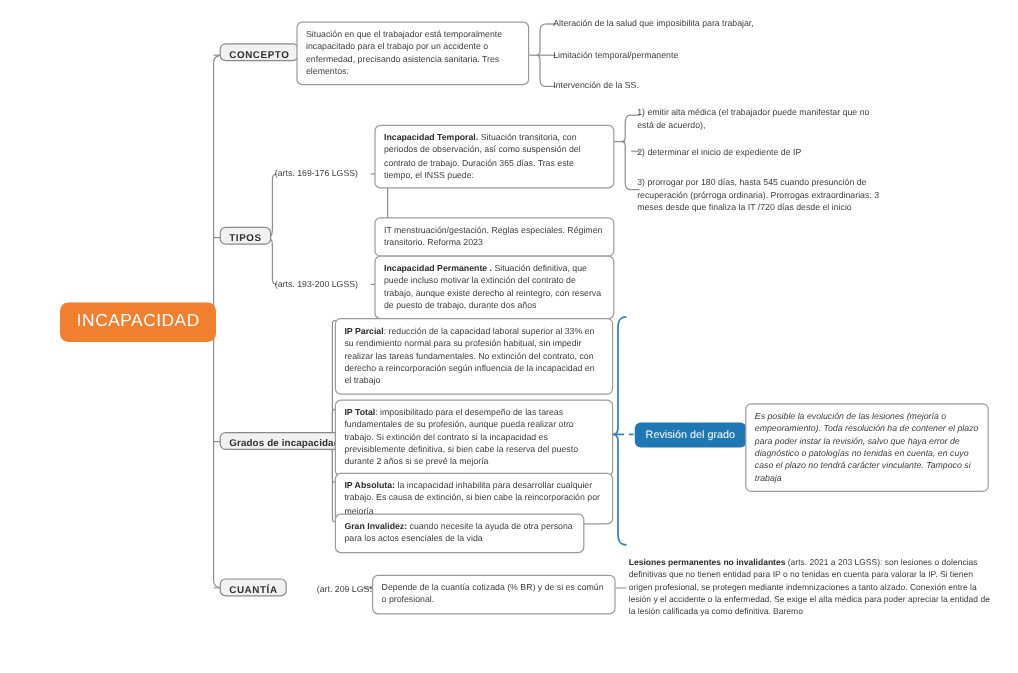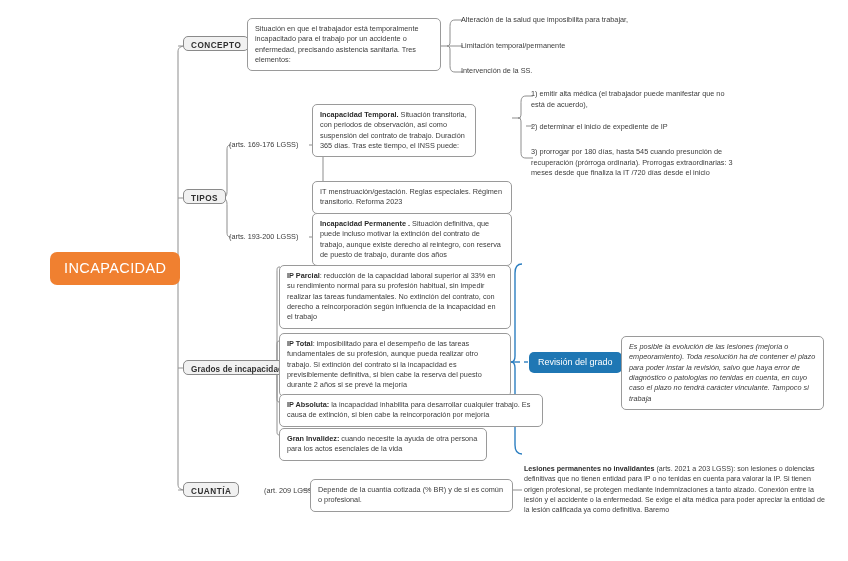--- a/index.html
+++ b/index.html
@@ -177,21 +177,21 @@
   </div>
 
   <div class="node cap" style="left:183px; top:189px;">
     <span>TIPOS</span>
   </div>
 
   <div class="node art" style="left:229px; top:140px;">
     <span>(arts. 169-176 LGSS)</span>
   </div>
 
-  <div class="node box" style="left:312px; top:104px; width:164px;">
+  <div class="node box" style="left:312px; top:104px; width:200px;">
     <span class="b">Incapacidad Temporal.</span><span> Situación transitoria, con periodos de observación, así como suspensión del contrato de trabajo. Duración 365 días. Tras este tiempo, el INSS puede:</span>
   </div>
 
   <div class="node plain" style="left:531px; top:89px; width:208px;">
     <span>1) emitir alta médica (el trabajador puede manifestar que no está de acuerdo),</span>
   </div>
   <div class="node plain" style="left:531px; top:122px; width:208px;">
     <span>2) determinar el inicio de expediente de IP</span>
   </div>
   <div class="node plain" style="left:531px; top:147px; width:212px;">
@@ -215,21 +215,21 @@
   </div>
 
   <div class="node box" style="left:279px; top:265px; width:232px;">
     <span class="b">IP Parcial</span><span>: reducción de la capacidad laboral superior al 33% en su rendimiento normal para su profesión habitual, sin impedir realizar las tareas fundamentales. No extinción del contrato, con derecho a reincorporación según influencia de la incapacidad en el trabajo</span>
   </div>
 
   <div class="node box" style="left:279px; top:333px; width:232px;">
     <span class="b">IP Total</span><span>: imposibilitado para el desempeño de las tareas fundamentales de su profesión, aunque pueda realizar otro trabajo. Si extinción del contrato si la incapacidad es previsiblemente definitiva, si bien cabe la reserva del puesto durante 2 años si se prevé la mejoría</span>
   </div>
 
-  <div class="node box" style="left:279px; top:394px; width:264px;">
+  <div class="node box" style="left:279px; top:394px; width:232px;">
     <span class="b">IP Absoluta:</span><span> la incapacidad inhabilita para desarrollar cualquier trabajo. Es causa de extinción, si bien cabe la reincorporación por mejoría</span>
   </div>
 
   <div class="node bluecap" style="left:529px; top:352px;">
     <span>Revisión del grado</span>
   </div>
 
   <div class="node box" style="left:279px; top:428px; width:208px;">
     <span class="b">Gran Invalidez:</span><span> cuando necesite la ayuda de otra persona para los actos esenciales de la vida</span>
   </div>

